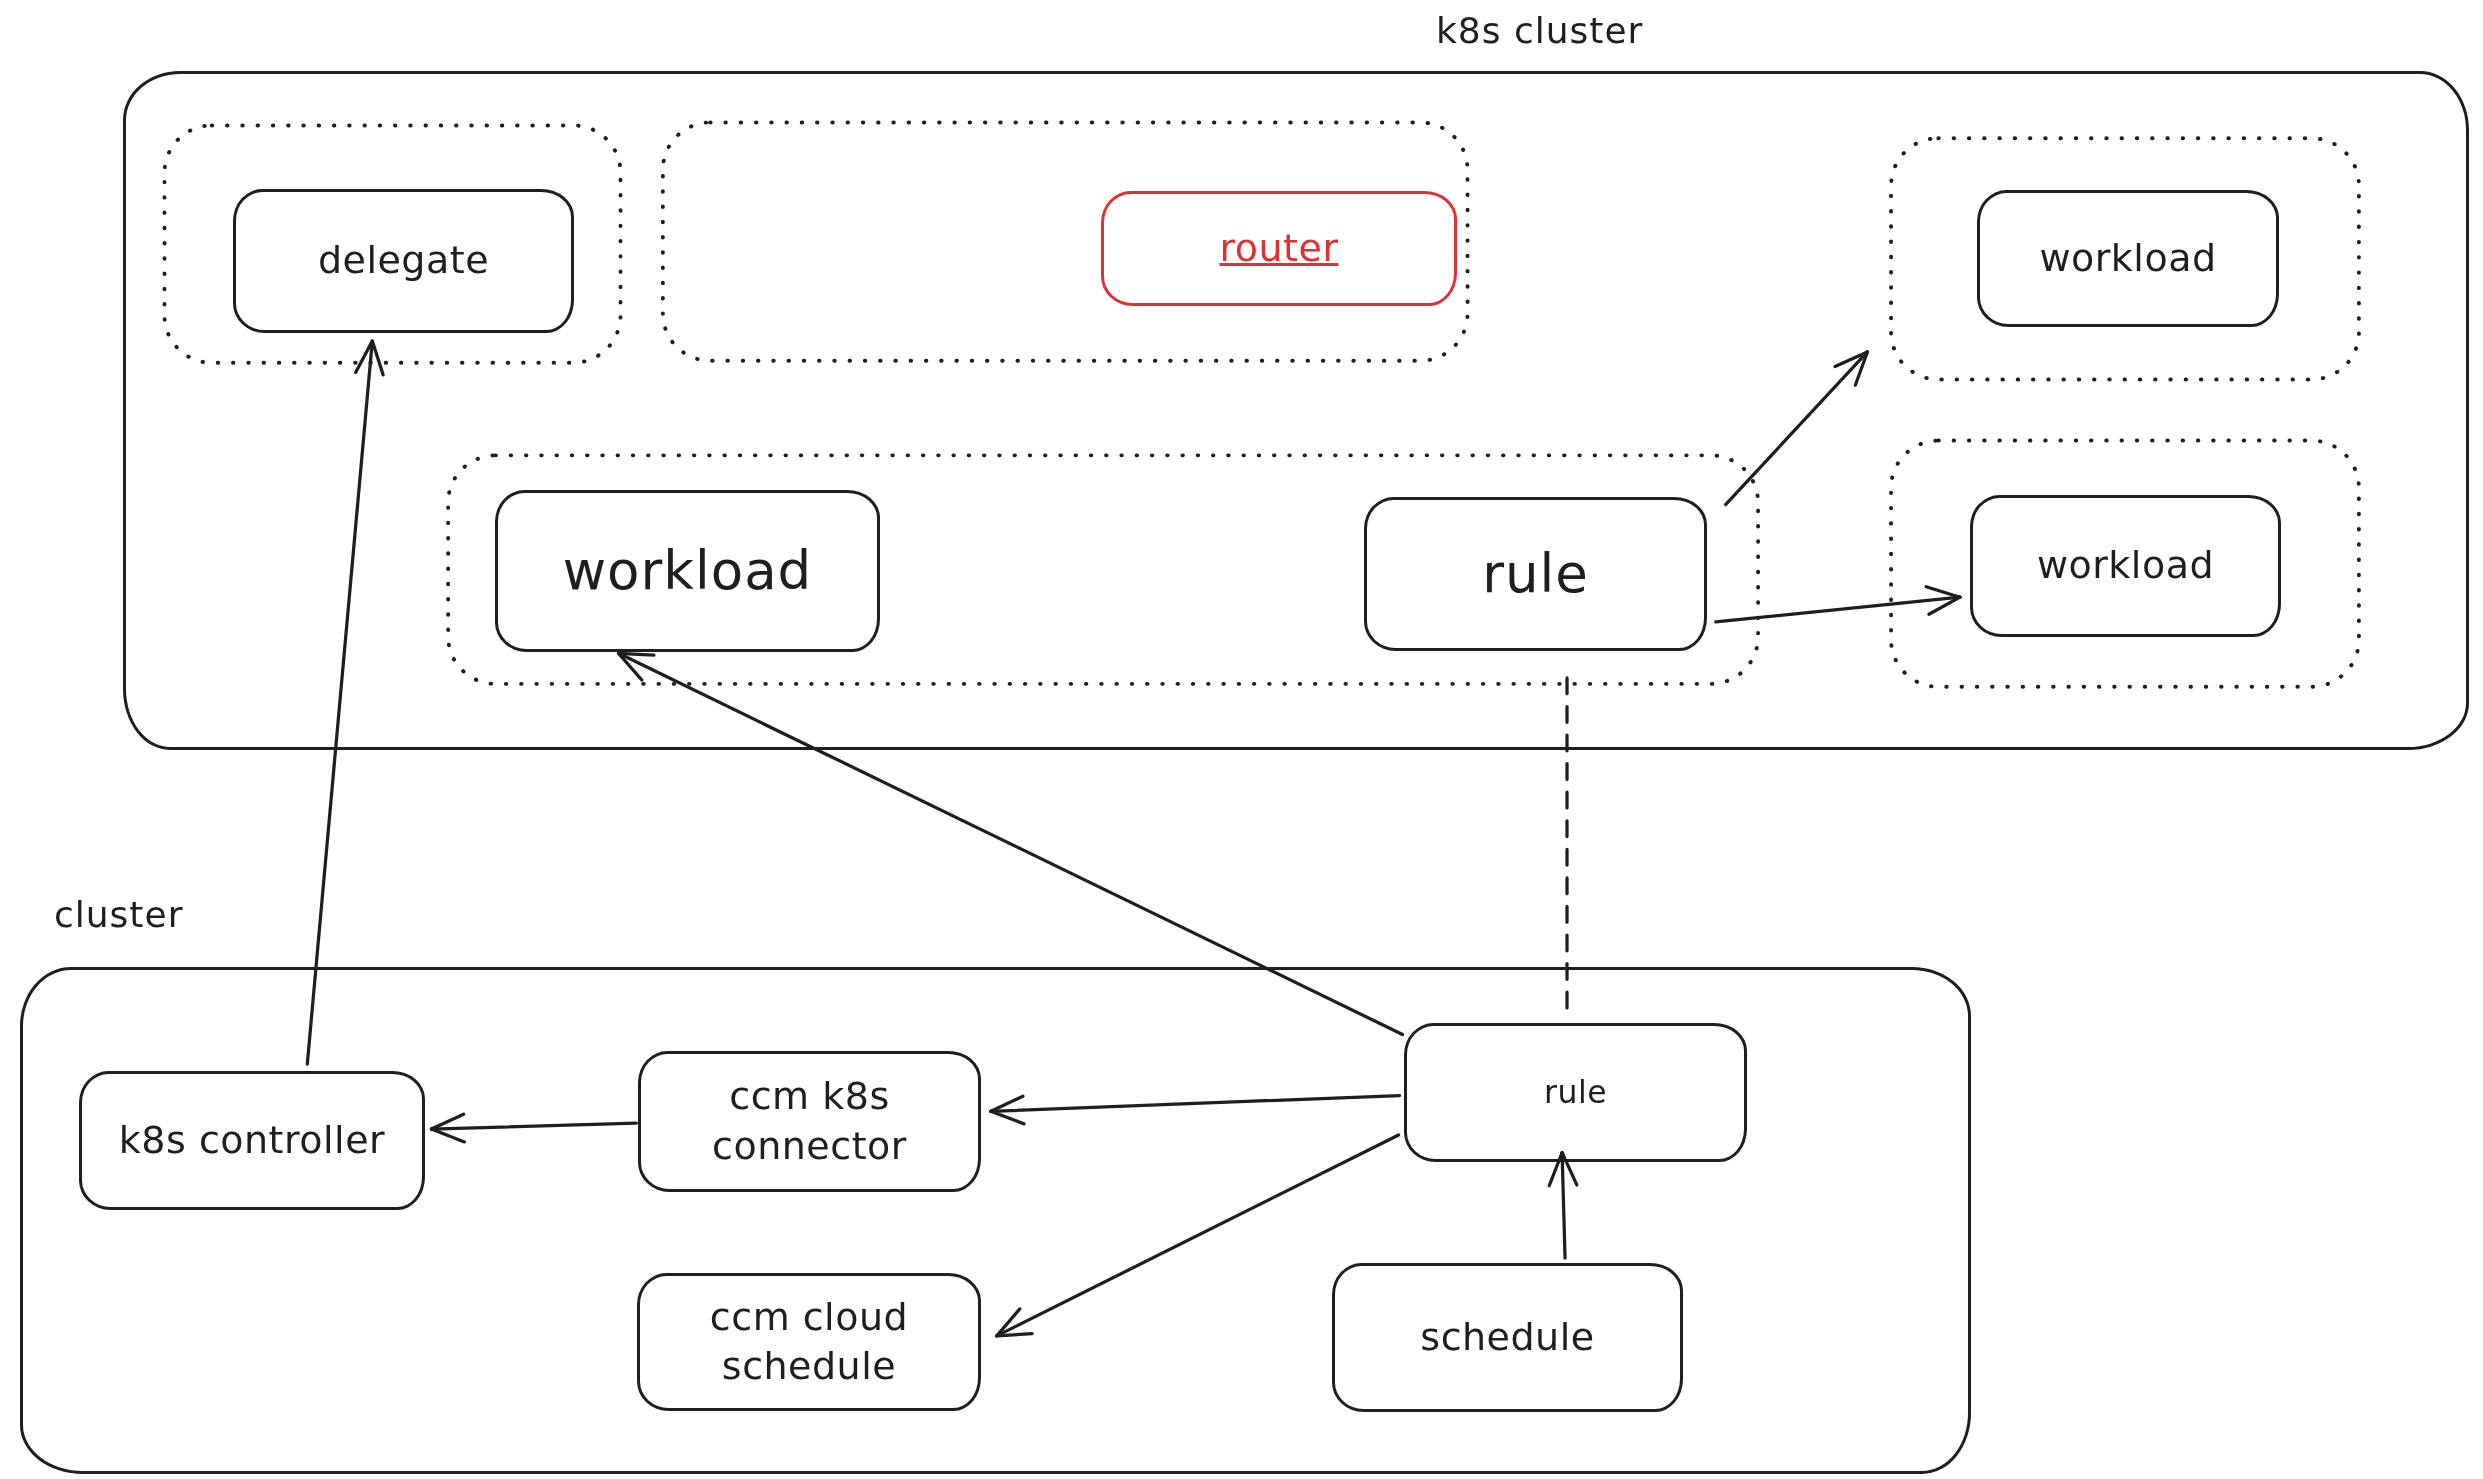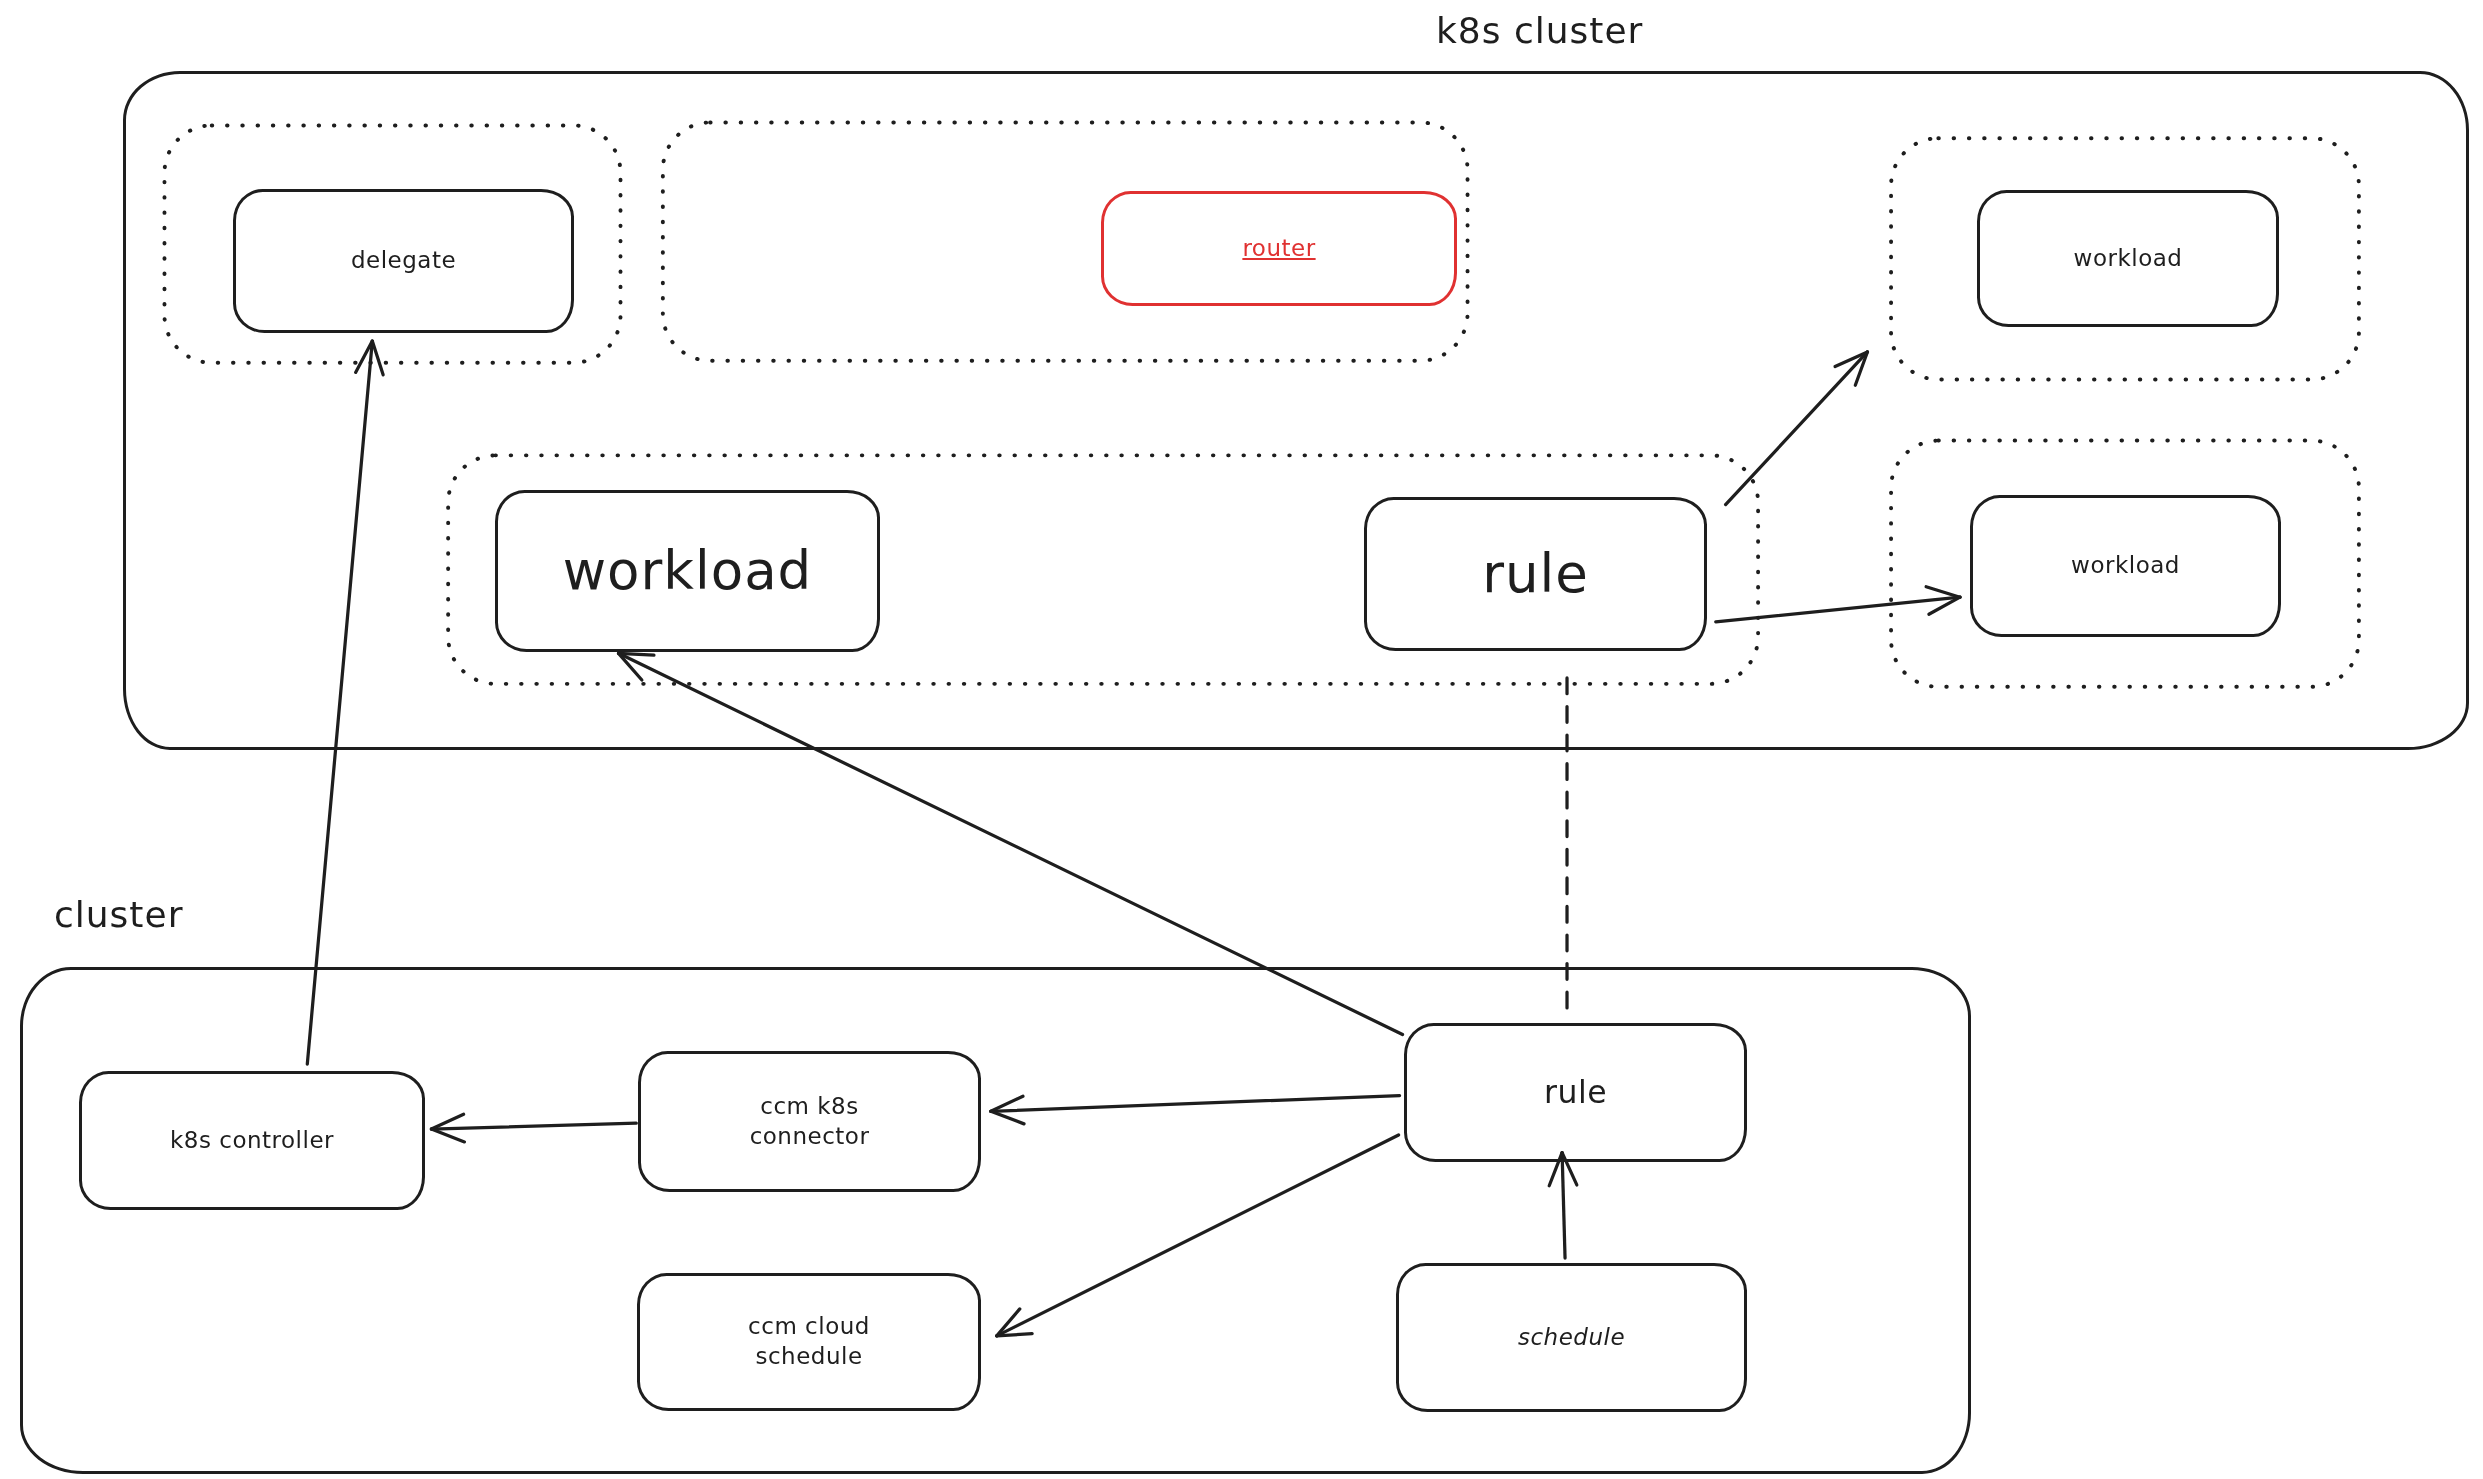--- a/index.html
+++ b/index.html
@@ -30,21 +30,21 @@
     letter-spacing:1px;
     color:var(--stroke);
     white-space:nowrap;
   }
   .node{
     position:absolute;
     display:flex;align-items:center;justify-content:center;
     border:3.2px solid var(--stroke);
     border-radius:29.6px 33px 27.6px 31.5px / 31.5px 27.6px 33px 29.6px;
     background:var(--bg);
-    font-size:23px;
+    font-size:38px;
     letter-spacing:0.5px;
     text-align:center;
     line-height:1.3;
   }
   .node.big{font-size:53px;letter-spacing:1px;}
   .node.medium{font-size:31.5px;}
   .node.red{border-color:var(--accent);color:var(--accent);}
   .node .wrap{max-width:212px;}
   svg.layer{
     position:absolute;left:0;top:0;width:2483px;height:1480px;
@@ -96,21 +96,21 @@
   <div class="node" style="left:79px;top:1071px;width:340px;height:133px;">k8s controller</div>
 
   <div class="node" style="left:638px;top:1051px;width:337px;height:135px;text-align:center;">
     <span class="wrap">ccm k8s connector</span>
   </div>
   <div class="node" style="left:637px;top:1273px;width:338px;height:132px;">
     <span class="wrap">ccm cloud schedule</span>
   </div>
 
   <div class="node medium" style="left:1404px;top:1023px;width:337px;height:133px;">rule</div>
-  <div class="node" style="left:1396px;top:1263px;width:345px;height:143px;font-style:italic;">schedule</div>
+  <div class="node" style="left:1332px;top:1263px;width:345px;height:143px;">schedule</div>
 
   <svg class="layer" id="edge-layer" viewBox="0 0 2521 1502">
       <g>
         <line x1="312" y1="1080" x2="378" y2="346"></line>
         <line x1="378" y1="346" x2="388.99318110720765" y2="380.2804604570028"></line>
         <line x1="378" y1="346" x2="361.06772592678885" y2="377.76945222552104"></line>
       </g>
       <g>
         <line x1="1424" y1="1050" x2="628" y2="663"></line>
         <line x1="628" y1="663" x2="663.9503396688392" y2="664.890258631797"></line>

